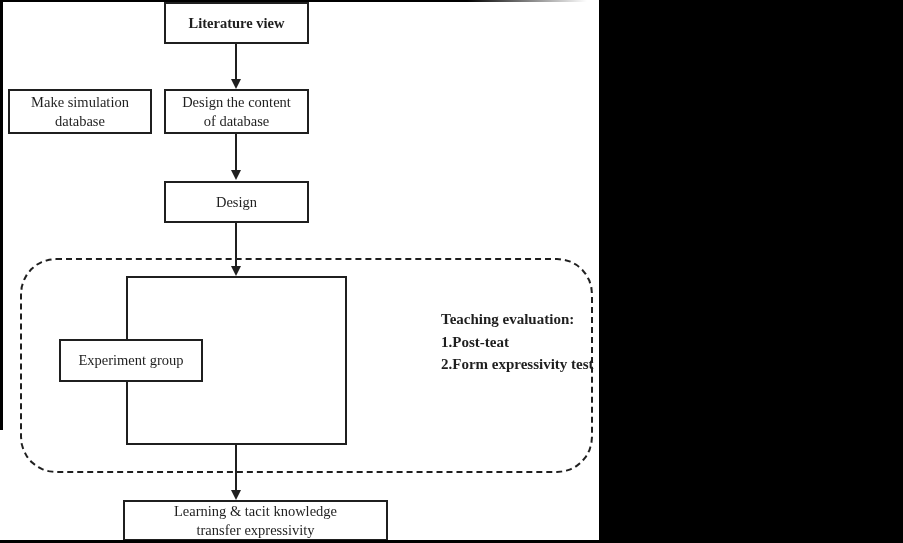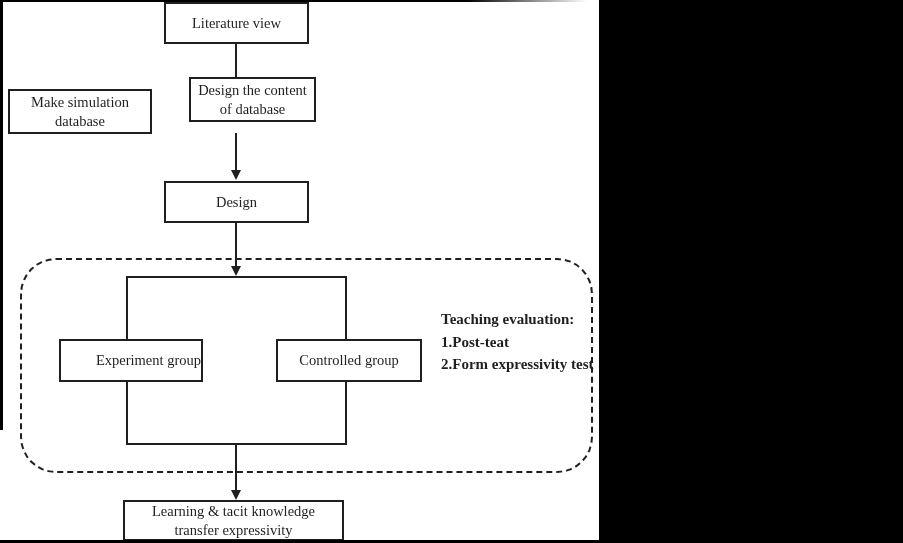--- a/index.html
+++ b/index.html
@@ -27,28 +27,28 @@
     position:absolute;
     box-sizing:border-box;
     background:var(--background);
     border:2px solid var(--line);
     display:flex;align-items:center;justify-content:center;
     text-align:center;
     font-size:14.5px;line-height:1.3;
     z-index:4;
   }
   .box span{display:block;}
-  .b-literature{left:164px;top:2px;width:145px;height:42px;}
+  .b-literature{left:164px;top:2px;width:145px;height:42px;font-weight:bold;}
   .b-simulation{left:8px;top:89px;width:144px;height:45px;}
-  .b-design{left:164px;top:77px;width:127px;height:45px;margin-left:25px;}
+  .b-design{left:164px;top:89px;width:145px;height:45px;}
   .b-evaluation{left:321px;top:88px;width:148px;height:45px;}
   .b-pretest{left:164px;top:181px;width:145px;height:42px;}
-  .b-experiment{left:59px;top:339px;width:144px;height:43px;justify-content:flex-end;}
+  .b-experiment{left:59px;top:339px;width:144px;height:43px;}
   .b-controlled{left:276px;top:339px;width:146px;height:43px;}
-  .b-achievement{left:123px;top:500px;width:221px;height:41px;}
+  .b-achievement{left:123px;top:500px;width:265px;height:41px;}
 
   
   .split-rect{
     position:absolute;left:126px;top:276px;width:221px;height:169px;
     box-sizing:border-box;border:2px solid var(--line);
     background:transparent;z-index:2;
   }
 
   
   .dashed-frame{
@@ -117,23 +117,20 @@
 
 
   <div class="box b-pretest">
     <span>Design</span>
   </div>
 
   <div class="box b-experiment">
     <span>Experiment group</span>
   </div>
 
-  <div class="box b-controlled">
-    <span>Controlled group</span>
-  </div>
 
   <div class="box b-achievement">
     <div>
       <span>Learning &amp; tacit knowledge</span>
       <span>transfer expressivity</span>
     </div>
   </div>
 
   <div class="annotation">
     <span>Teaching evaluation:</span>

